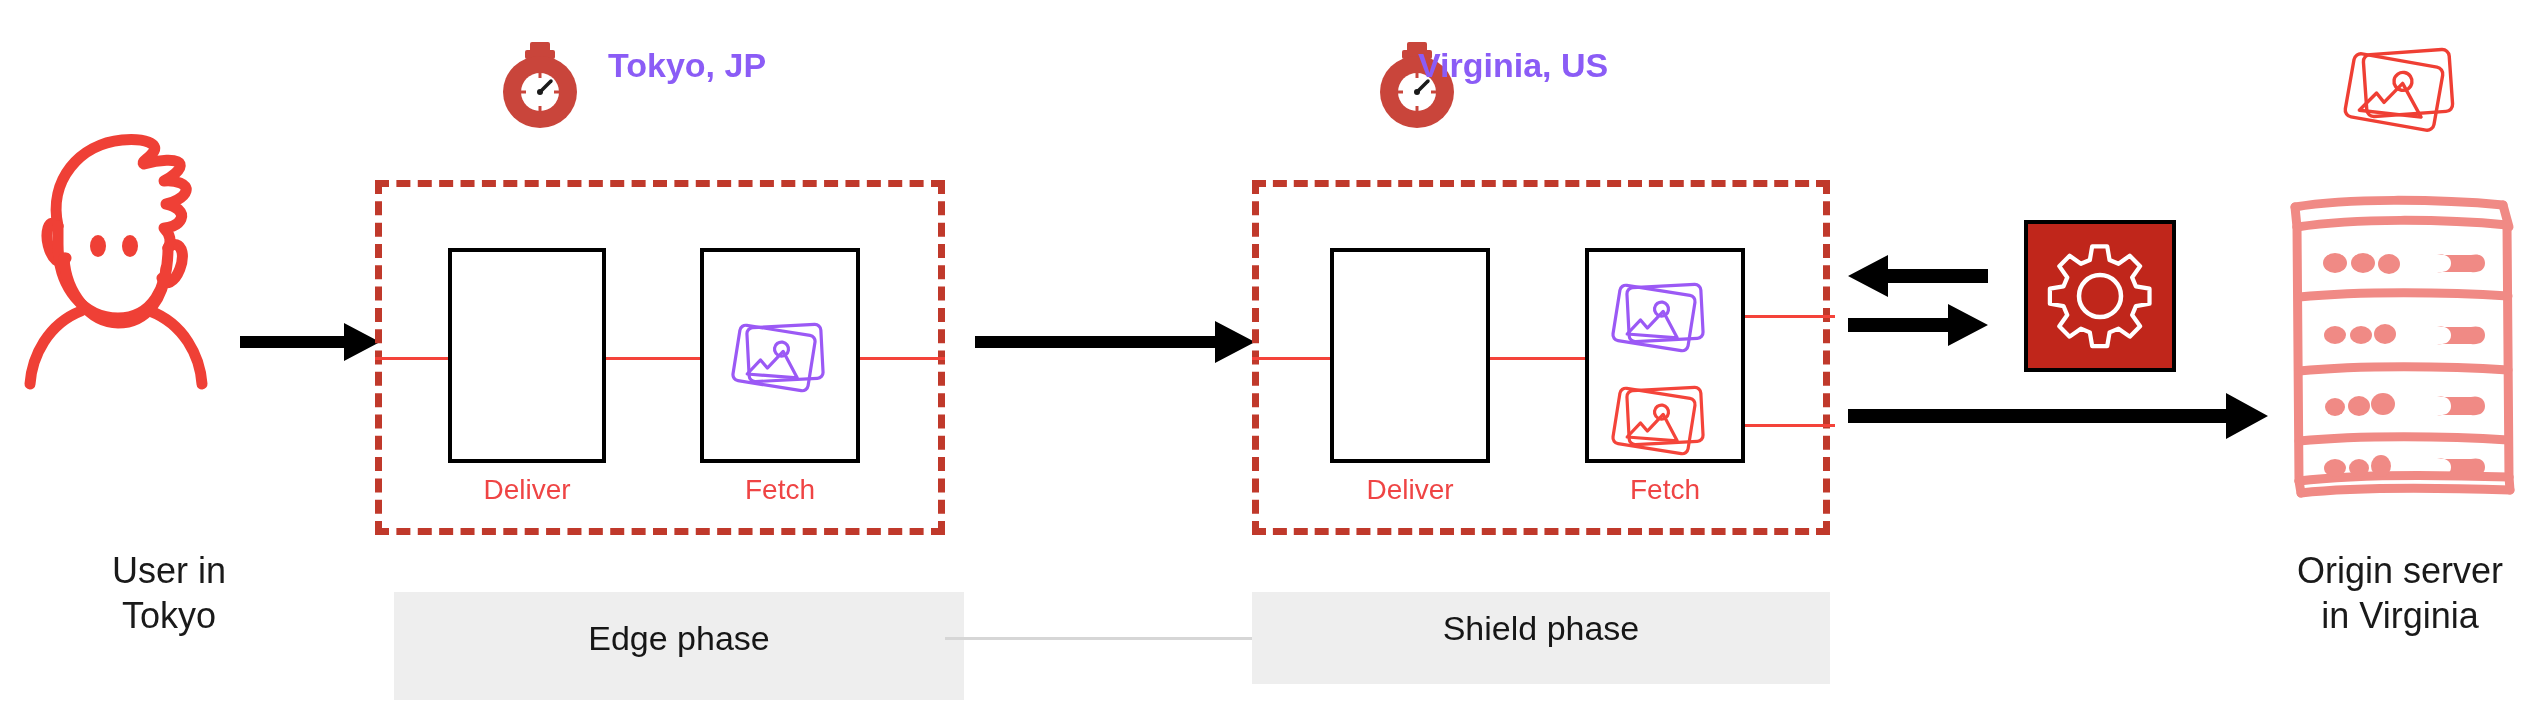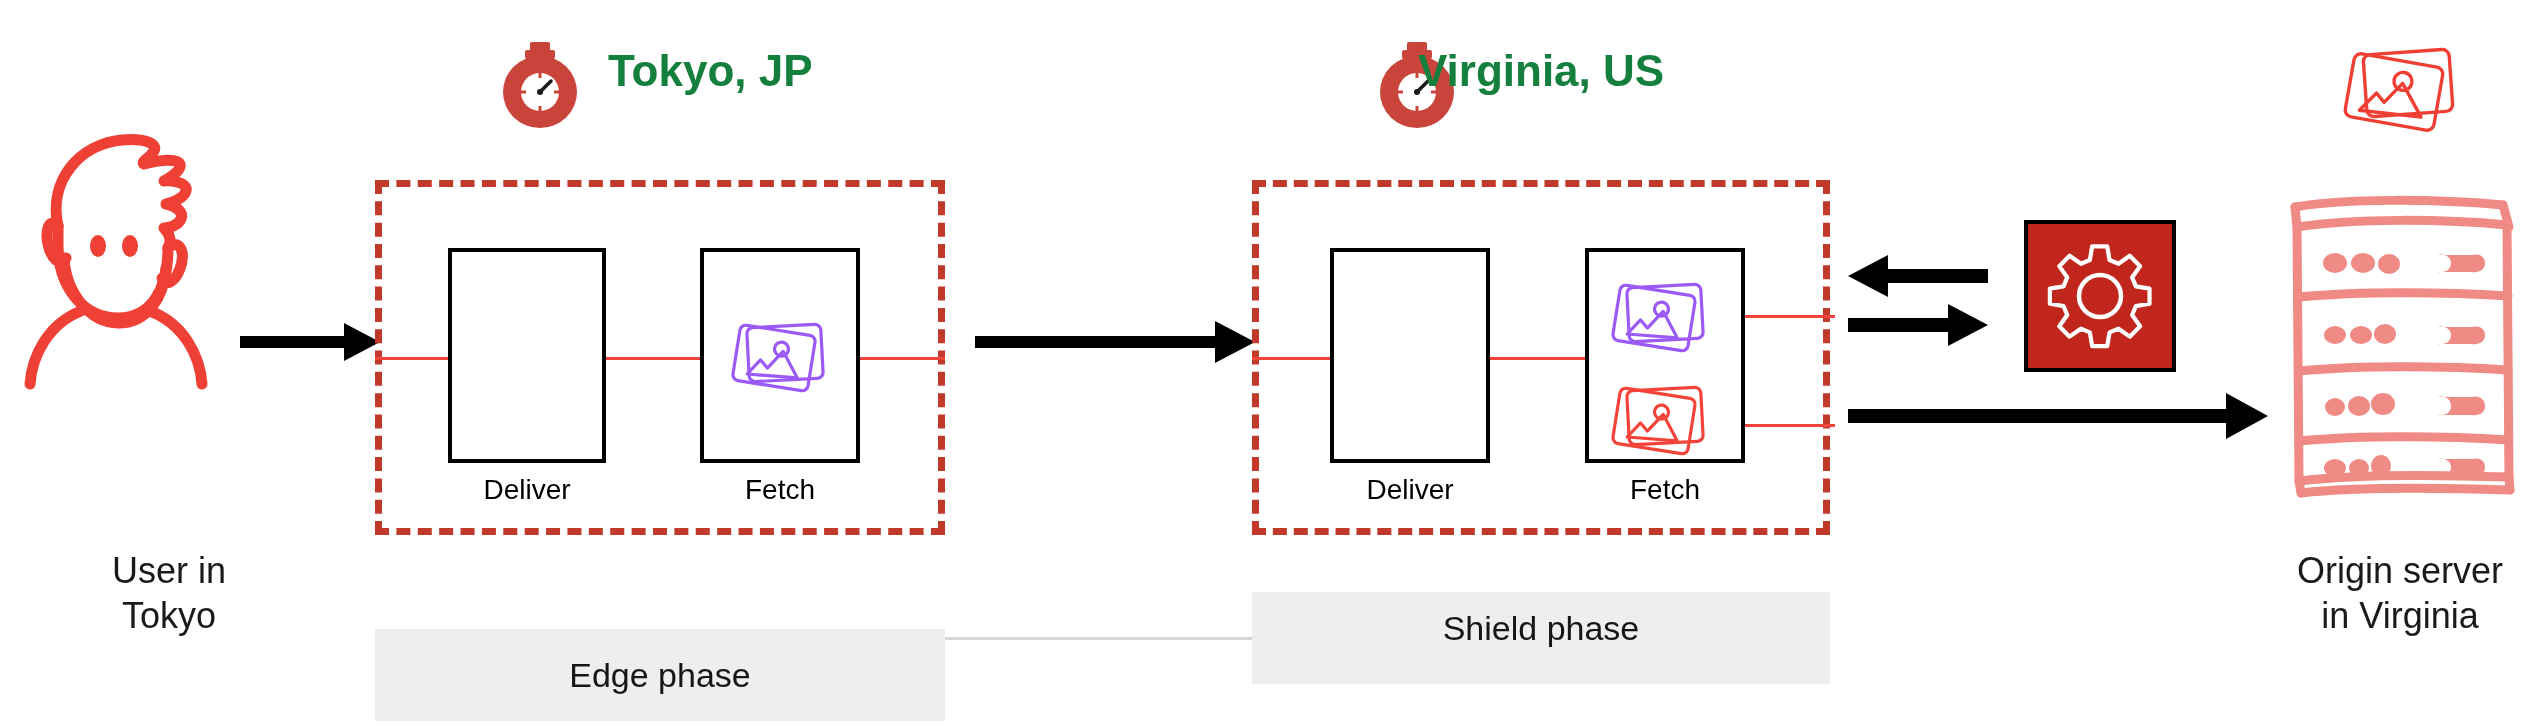--- a/index.html
+++ b/index.html
@@ -24,28 +24,28 @@
     font-family: "Liberation Sans", sans-serif;
     font-size: 36px;
     color: #1a1a1a;
     text-align: center;
     line-height: 1.25;
     white-space: pre-line;
   }
   .region-title {
     font-family: "Liberation Sans", sans-serif;
     font-weight: bold;
-    font-size: 44px;
-    color: #15803d;
+    font-size: 34px;
+    color: #8b5cf6;
     white-space: nowrap;
   }
   .node-label {
     font-family: "Liberation Sans", sans-serif;
     font-size: 28px;
-    color: #000000;
+    color: #ef4444;
     text-align: center;
     white-space: nowrap;
   }
   .phase-label {
     font-family: "Liberation Sans", sans-serif;
     font-size: 34px;
     color: #161616;
     white-space: nowrap;
   }
 
@@ -290,21 +290,21 @@
         <ellipse cx="72" cy="283" rx="10" ry="9"></ellipse>
         <ellipse cx="94" cy="281" rx="10" ry="11"></ellipse>
         <path d="M150 274 C158 272 164 276 164 282 C164 289 158 292 150 291 L184 291 C192 292 198 289 198 282 C198 275 192 272 184 274 Z"></path>
       </g>
     </svg>
   </div>
 
   <div class="abs caption" style="left:2255px; top:548px; width:290px;">Origin server
 in Virginia</div>
 
-  <div class="abs phase-bar" style="left:375px; top:592px; width:570px; height:92px;margin-top:37px;">
+  <div class="abs phase-bar" style="left:394px; top:592px; width:570px; height:108px;">
     <div class="phase-label" style="position:absolute; left:0; top:0; width:570px; height:92px; display:flex; align-items:center; justify-content:center;">Edge phase</div>
   </div>
 
   <div class="abs phase-link" style="left:945px; top:637px; width:307px;"></div>
 
   <div class="abs phase-bar" style="left:1252px; top:592px; width:578px; height:92px;">
     <div class="phase-label" style="position:absolute; left:0; top:0; width:578px; height:72px; display:flex; align-items:center; justify-content:center;">Shield phase</div>
   </div>
 
 </div>

